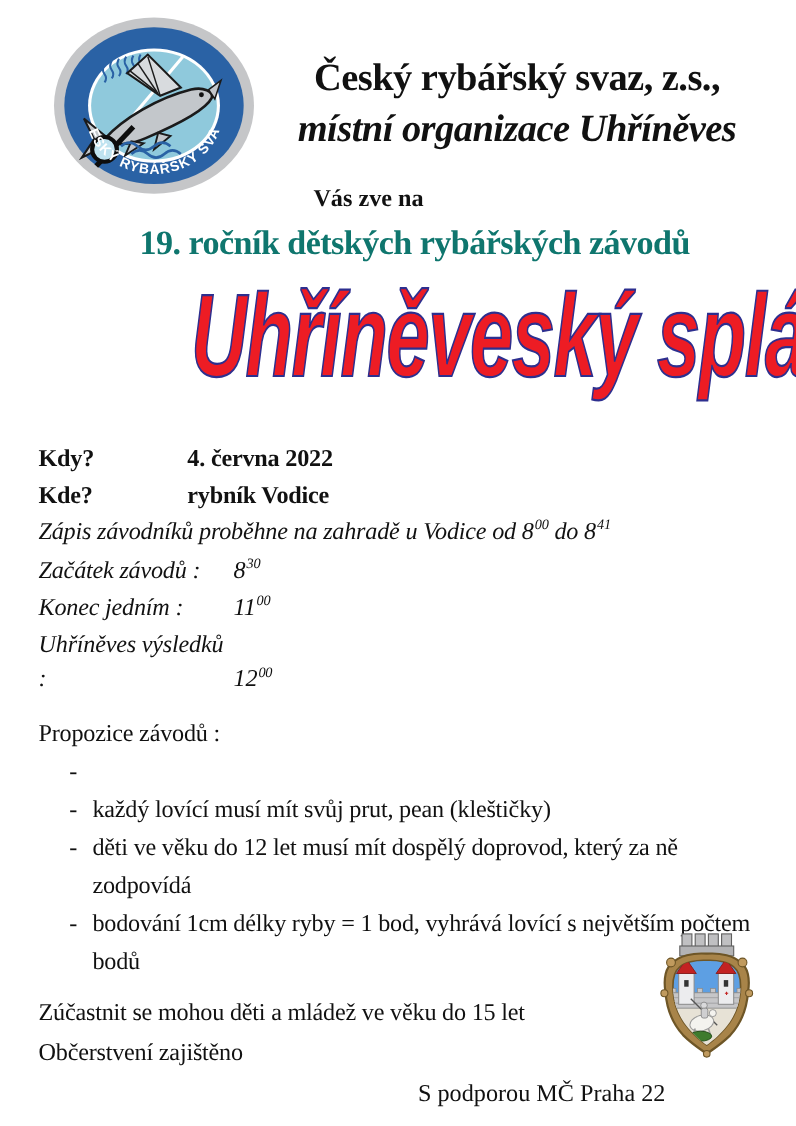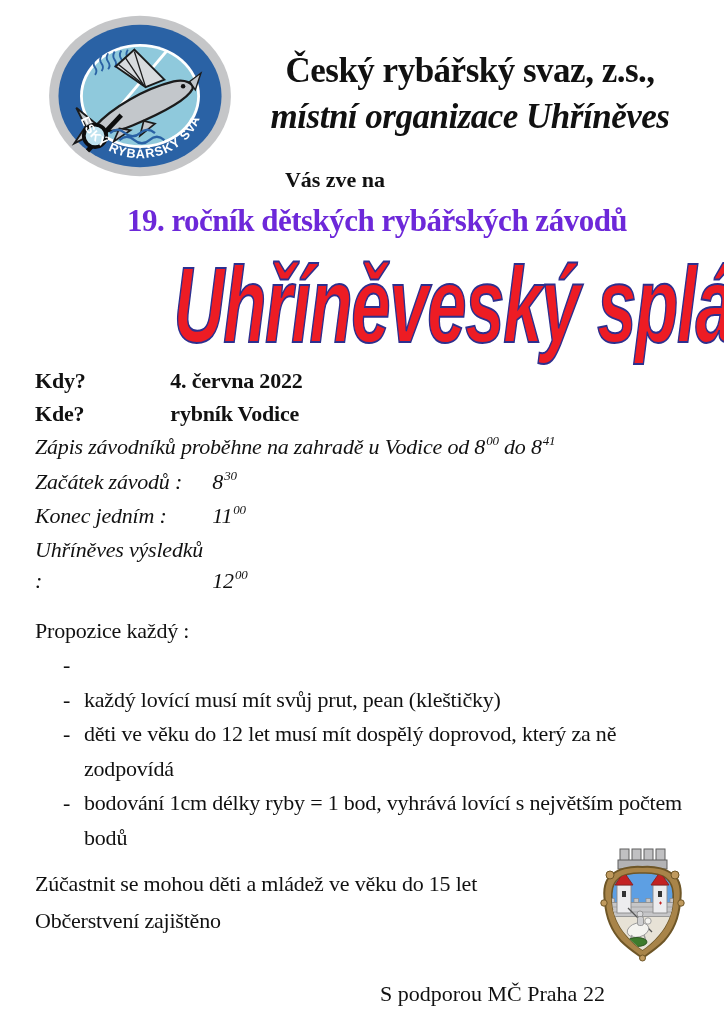--- a/index.html
+++ b/index.html
@@ -16,33 +16,33 @@
     font-weight:bold; font-size:35px; line-height:46px; letter-spacing:-0.5px;
   }
   .org-line2 { font-style:italic; }
   .invite {
     position:absolute; left:335px; top:163px; transform:translateX(-50%);
     font-weight:bold; font-size:22px; line-height:33px; white-space:nowrap;
   }
   .event {
     position:absolute; left:377px; top:202px; transform:translateX(-50%);
     font-weight:bold; font-size:31px; line-height:38px; letter-spacing:-0.5px;
-    color:#6d28d9; white-space:nowrap;
+    color:#0f766e; white-space:nowrap;
   }
   
   .main-title { position:absolute; left:0; top:242px; width:724px; text-align:center; }
   .main-title-text {
     display:inline-block; white-space:nowrap;
     font-family:"Liberation Sans", sans-serif; font-weight:bold; font-style:italic;
     font-size:107px; line-height:126px; letter-spacing:-2px;
     color:#ed1c24; -webkit-text-stroke:2px #2d2f8f;
     transform:scaleX(0.66); transform-origin:50% 50%;
   }
   
-  .body { position:absolute; left:35px; top:364px; width:660px; font-size:22px; letter-spacing:-0.2px; }
+  .body { position:absolute; left:35px; top:400px; width:660px; font-size:22px; letter-spacing:-0.2px; }
   .info-row { line-height:33px; font-weight:bold; }
   .info-label { display:inline-block; width:130px; }
   .reg-line { line-height:33px; font-style:italic; }
   .sched-row { line-height:31px; font-style:italic; }
   .sched-label { display:inline-block; width:172px; }
   .sup { font-size:13px; position:relative; top:-9px; margin-left:1px; }
   .rules-heading { margin-top:15px; line-height:34px; }
   .rule-row { display:flex; padding-left:28px; line-height:34.5px; }
   .dash { width:21px; flex:none; }
   .note-1 { margin-top:12px; line-height:33px; }
@@ -132,21 +132,21 @@
     </div>
     <div class="sched-row">
       <span class="sched-label">Konec jedním :</span>
       <span><span>11</span><span class="sup">00</span></span>
     </div>
     <div class="sched-row">
       <span class="sched-label">Uhříněves výsledků :</span>
       <span><span>12</span><span class="sup">00</span></span>
     </div>
 
-    <div class="rules-heading">Propozice každý :</div>
+    <div class="rules-heading">Propozice závodů :</div>
 
     <div class="rule-row">
       <span class="dash">-</span>
     </div>
     <div class="rule-row">
       <span class="dash">-</span>
       <span>každý lovící musí mít svůj prut, pean (kleštičky)</span>
     </div>
     <div class="rule-row">
       <span class="dash">-</span>

